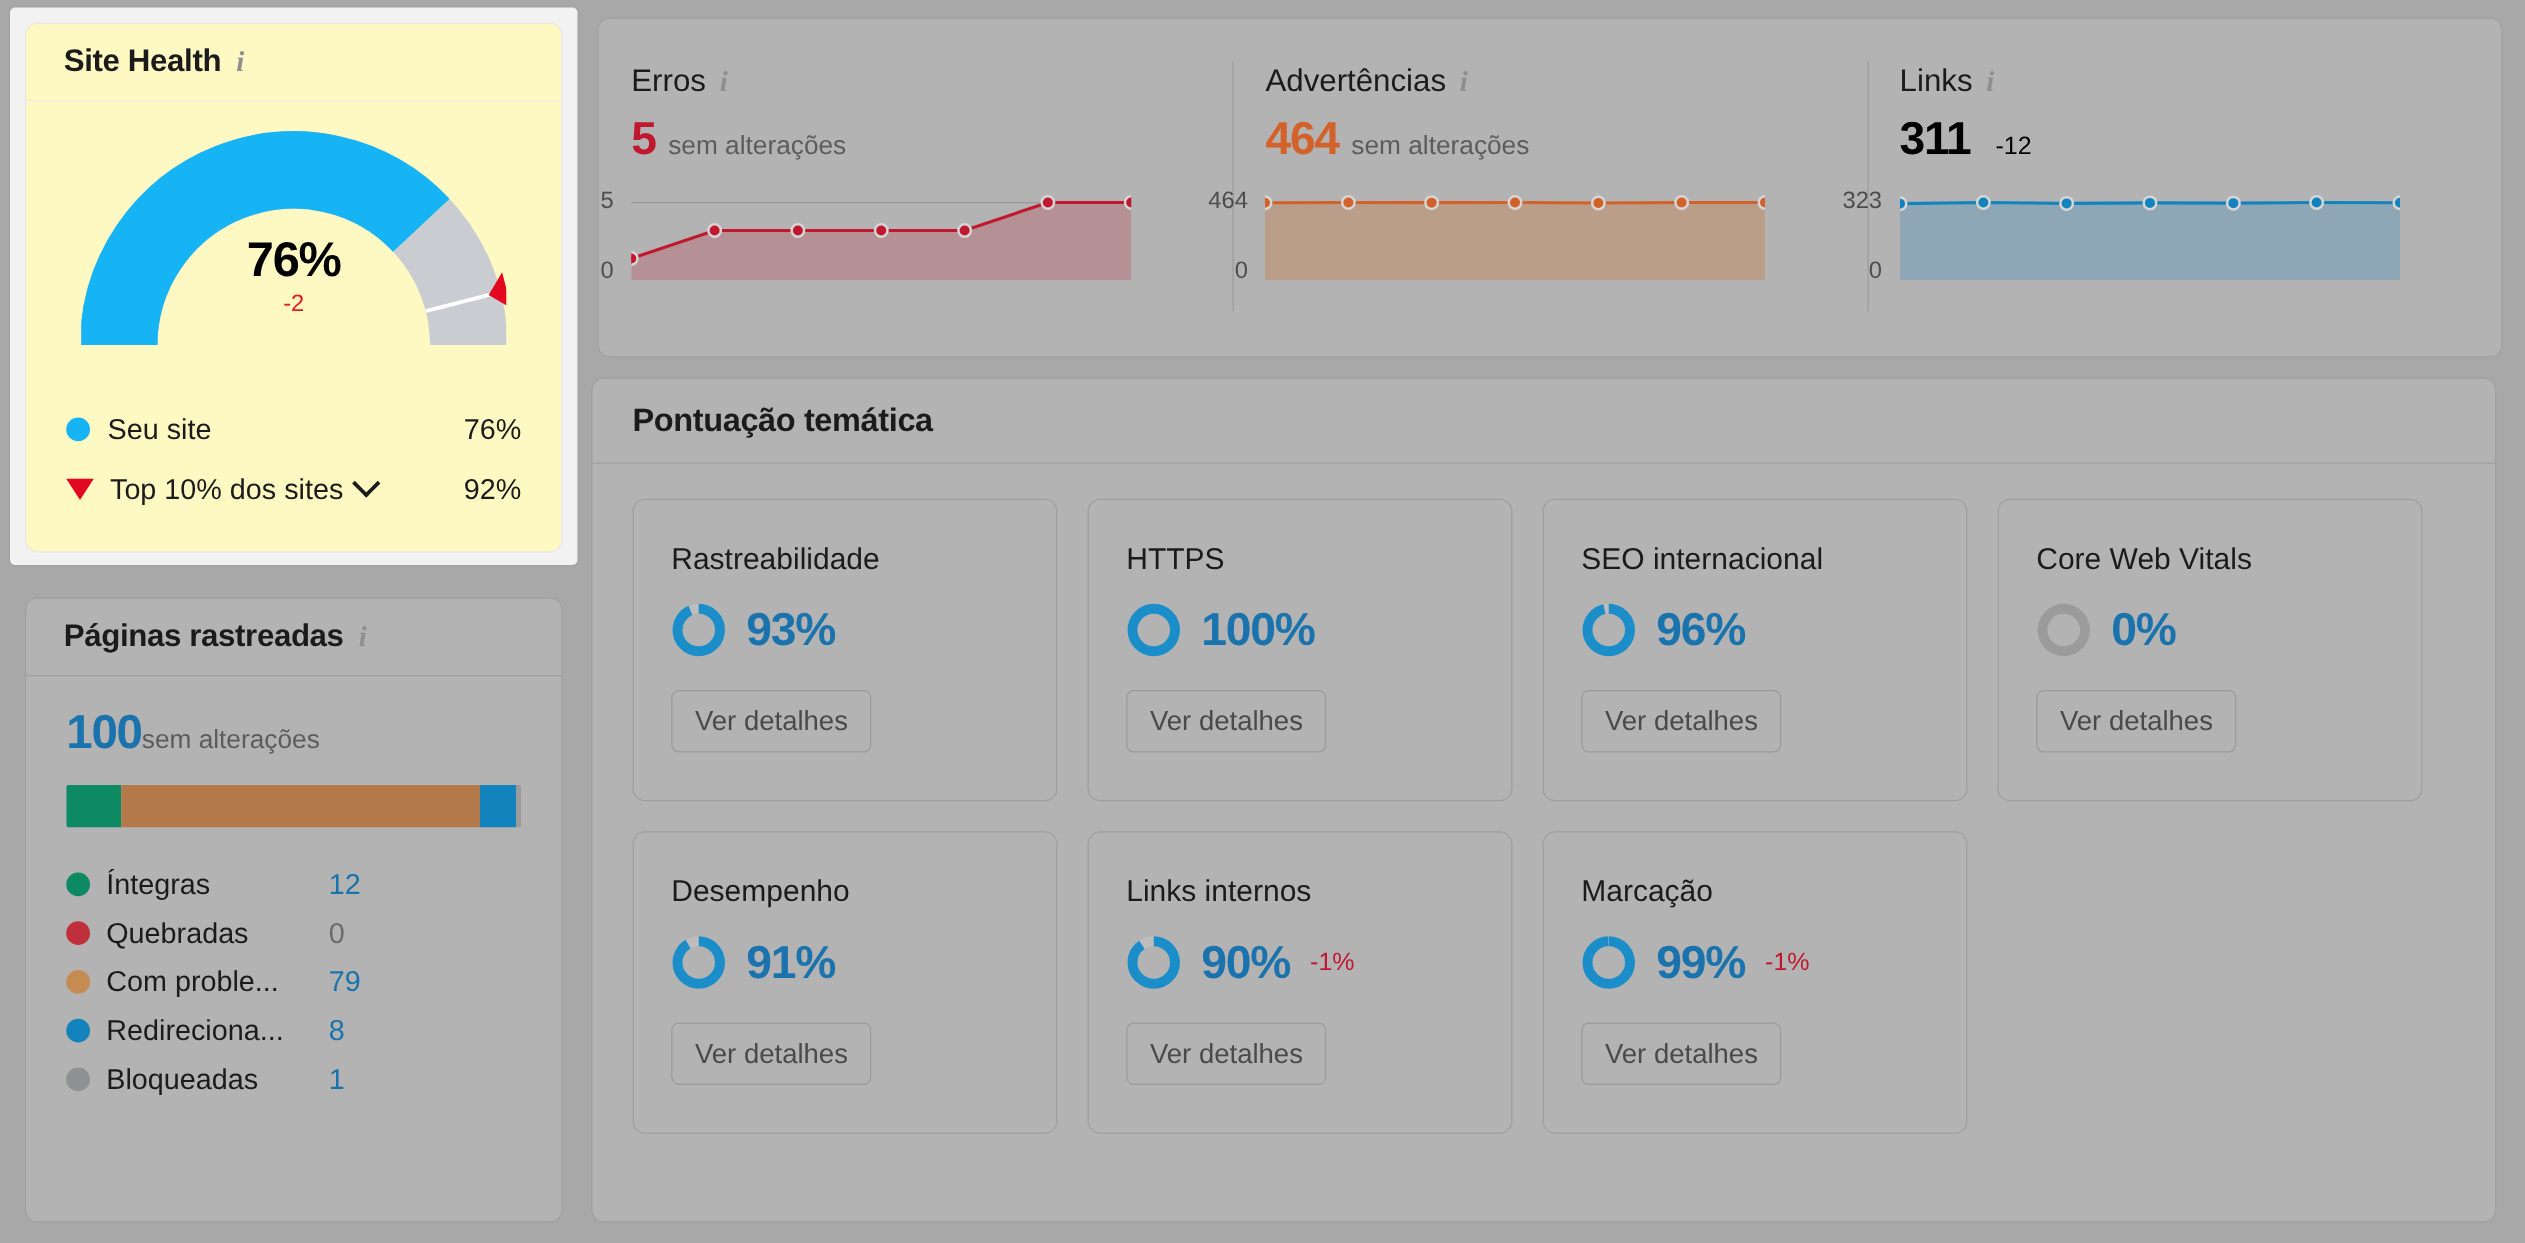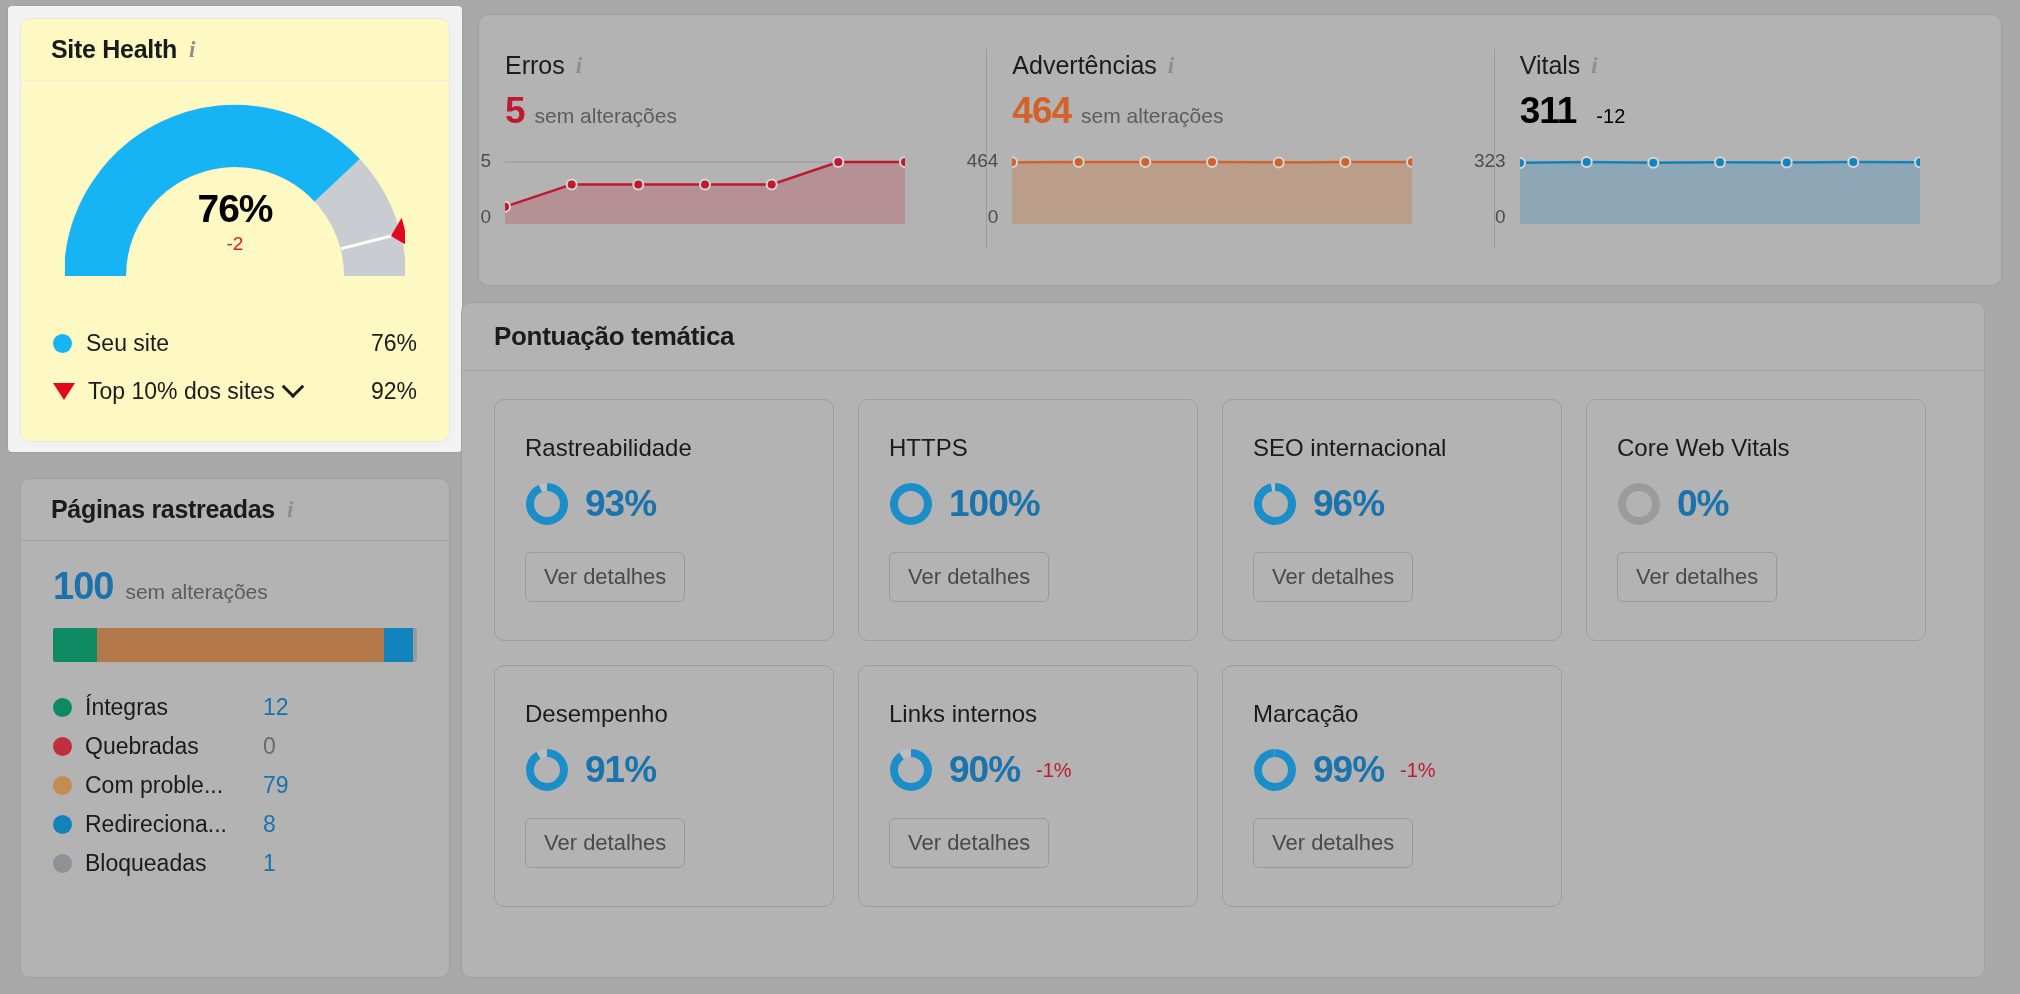--- a/index.html
+++ b/index.html
@@ -80,21 +80,21 @@
   .legend-val { font-size: 23px; color: #1b1b1b; }
   .chev {
     margin-left: 10px; width: 16px; height: 16px; flex: none;
     border-right: 3px solid #1b1b1b; border-bottom: 3px solid #1b1b1b;
     transform: rotate(45deg) translate(-3px,-3px);
   }
 
   
   #pages-crawled { left: 20px; top: 478px; width: 430px; height: 500px; }
   .pc-body { padding: 24px 32px 0 32px; }
-  .pc-total-row { display: flex; align-items: baseline; gap: 12px; }
+  .pc-total-row { display: flex; align-items: baseline; }
   .pc-total { font-size: 38px; font-weight: bold; color: #1a73ad; letter-spacing: -1px; }
   .pc-total-sub { font-size: 21px; color: #5c5c5c; }
   .pc-bar {
     display: flex; height: 34px; margin-top: 20px;
     border-radius: 2px; overflow: hidden;
   }
   .pc-bar div { height: 100%; }
   .pc-legend { margin-top: 26px; }
   .pc-legend-row {
     display: flex; align-items: center;
@@ -122,21 +122,21 @@
   .stat-num { font-size: 37px; font-weight: bold; letter-spacing: -1px; }
   .stat-sub { font-size: 21px; color: #5c5c5c; }
   .stat-delta { font-size: 20px; }
   .spark { margin-top: 20px; position: relative; height: 72px; }
   .spark-axis {
     position: absolute; font-size: 19px; color: #4d4d4d;
     right: 100%; margin-right: 14px;
   }
 
   
-  #thematic { left: 461px; top: 302px; width: 1524px; height: 676px; }
+  #thematic { left: 473px; top: 302px; width: 1524px; height: 676px; }
   .thematic-head {
     height: 68px; display: flex; align-items: center; padding: 0 32px;
     border-bottom: 1px solid rgba(0,0,0,.10);
   }
   .thematic-title { font-size: 26px; font-weight: bold; color: #1b1b1b; letter-spacing: -.3px; }
   .thematic-grid {
     display: grid;
     grid-template-columns: repeat(4, 340px);
     gap: 24px;
     padding: 28px 0 16px 32px;
@@ -304,21 +304,21 @@
             <circle cx="133.3" cy="10.1" r="5" fill="#d2622a" stroke="#d6d6d6" stroke-width="2"></circle>
             <circle cx="200.0" cy="10.0" r="5" fill="#d2622a" stroke="#d6d6d6" stroke-width="2"></circle>
             <circle cx="266.7" cy="10.4" r="5" fill="#d2622a" stroke="#d6d6d6" stroke-width="2"></circle>
             <circle cx="333.3" cy="10.0" r="5" fill="#d2622a" stroke="#d6d6d6" stroke-width="2"></circle>
             <circle cx="400.0" cy="10.0" r="5" fill="#d2622a" stroke="#d6d6d6" stroke-width="2"></circle>
          </svg>
        </div>
       </div>
       <div class="stat-cell">
         <div class="stat-head">
-         <span class="stat-name">Vitals</span>
+         <span class="stat-name">Links</span>
          <span class="info-icon">i</span>
        </div>
        <div class="stat-num-row">
          <span class="stat-num" style="color:#000000">311</span>
          <span class="stat-sub"></span>
          <span class="stat-delta" style="color:#000000">-12</span>
        </div>
        <div class="spark" style="width:400px">
          <span class="spark-axis" style="top:-2px">323</span>
          <span class="spark-axis" style="top:54px">0</span>

